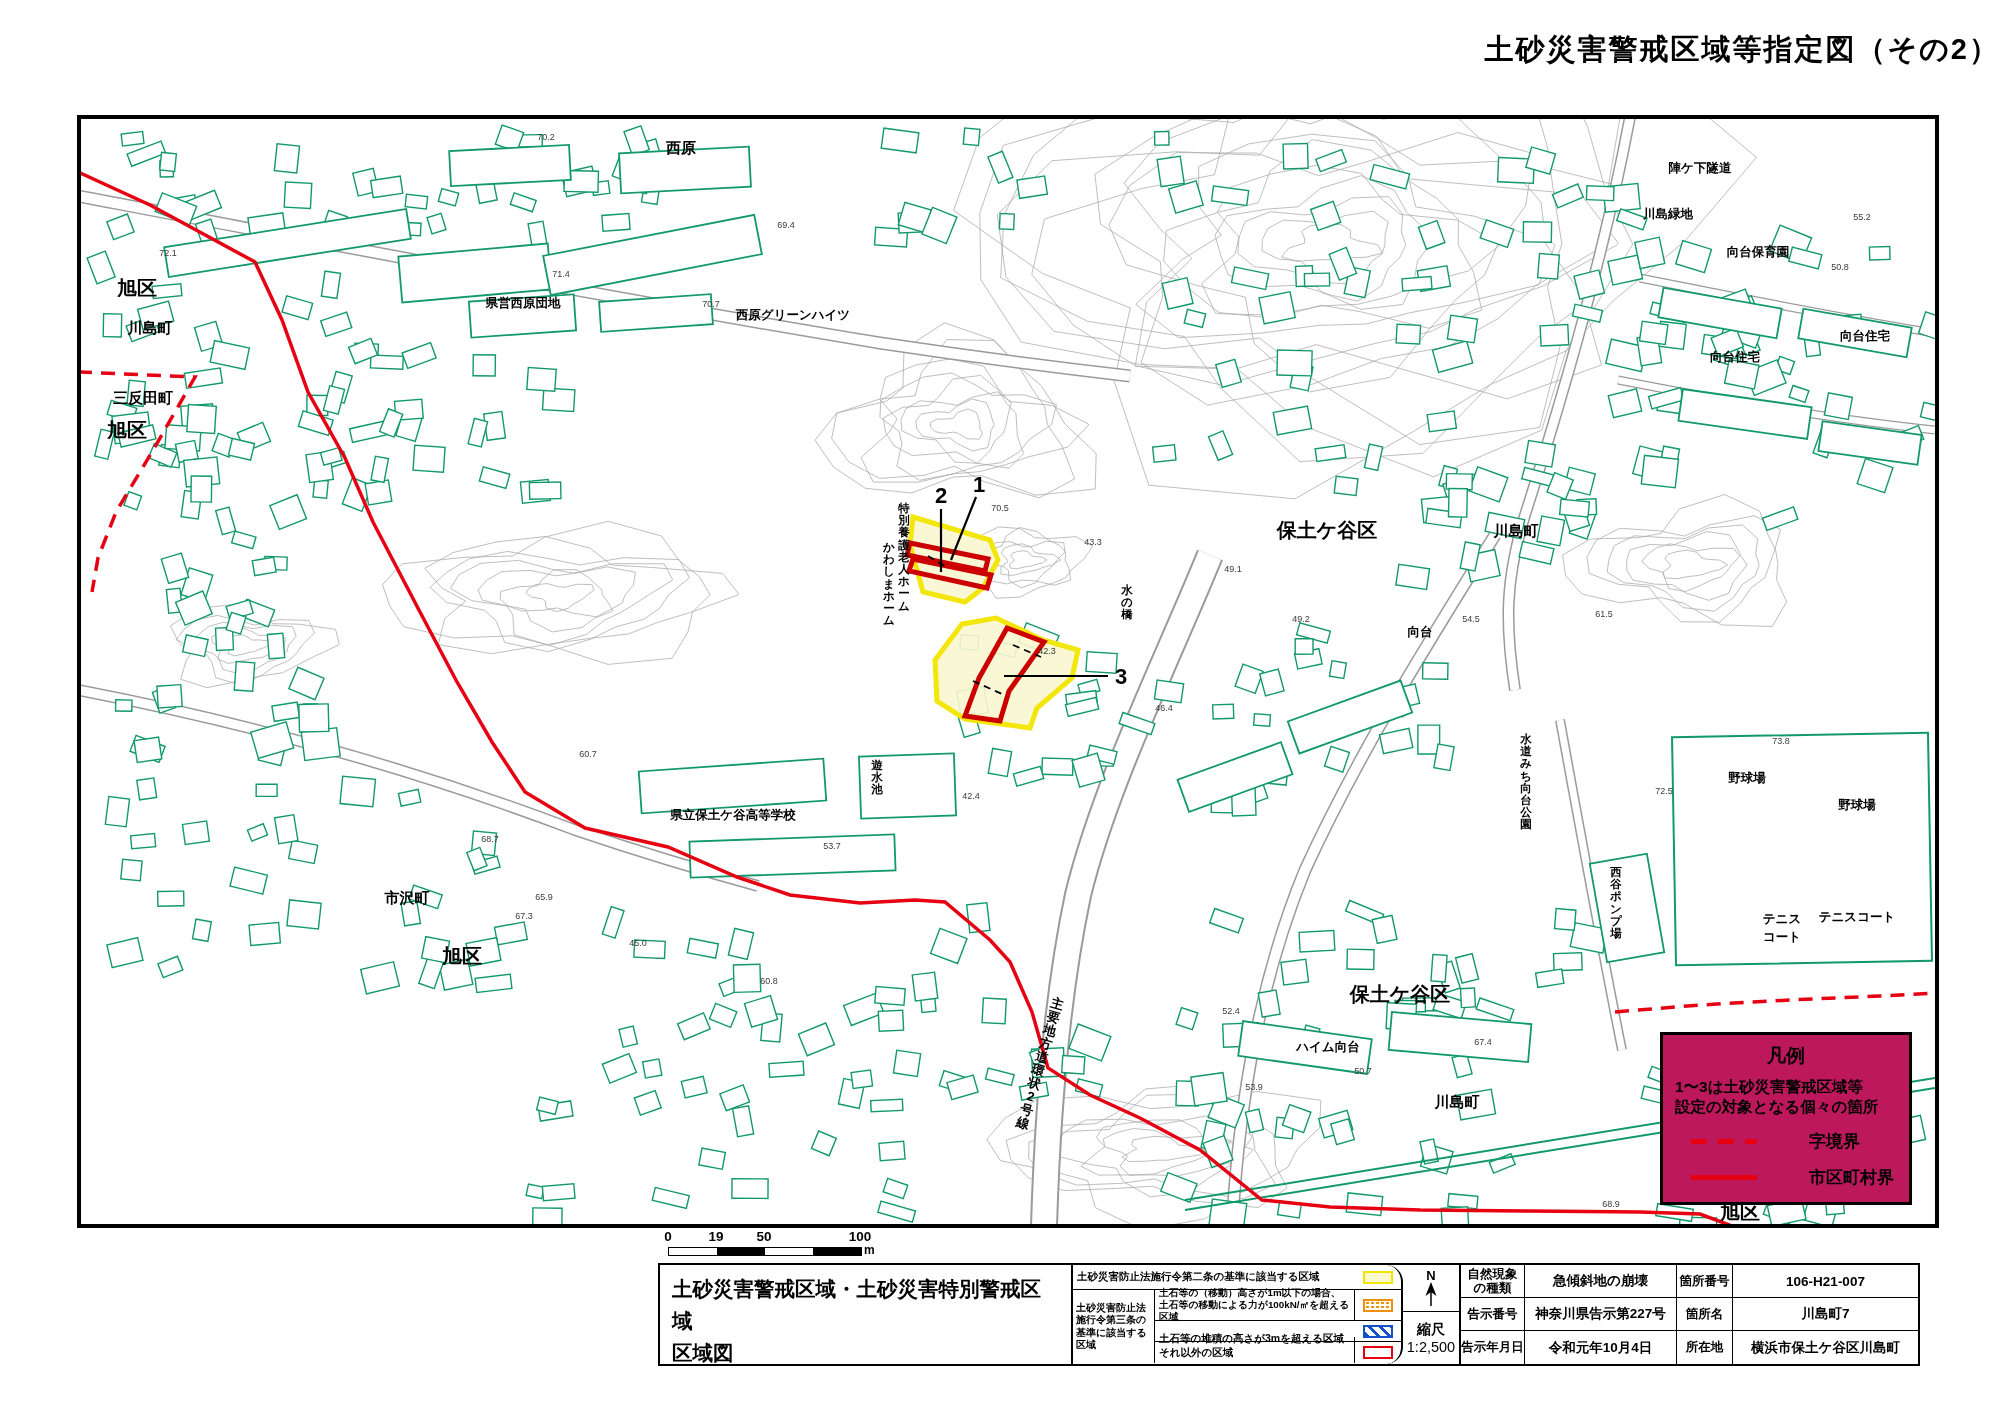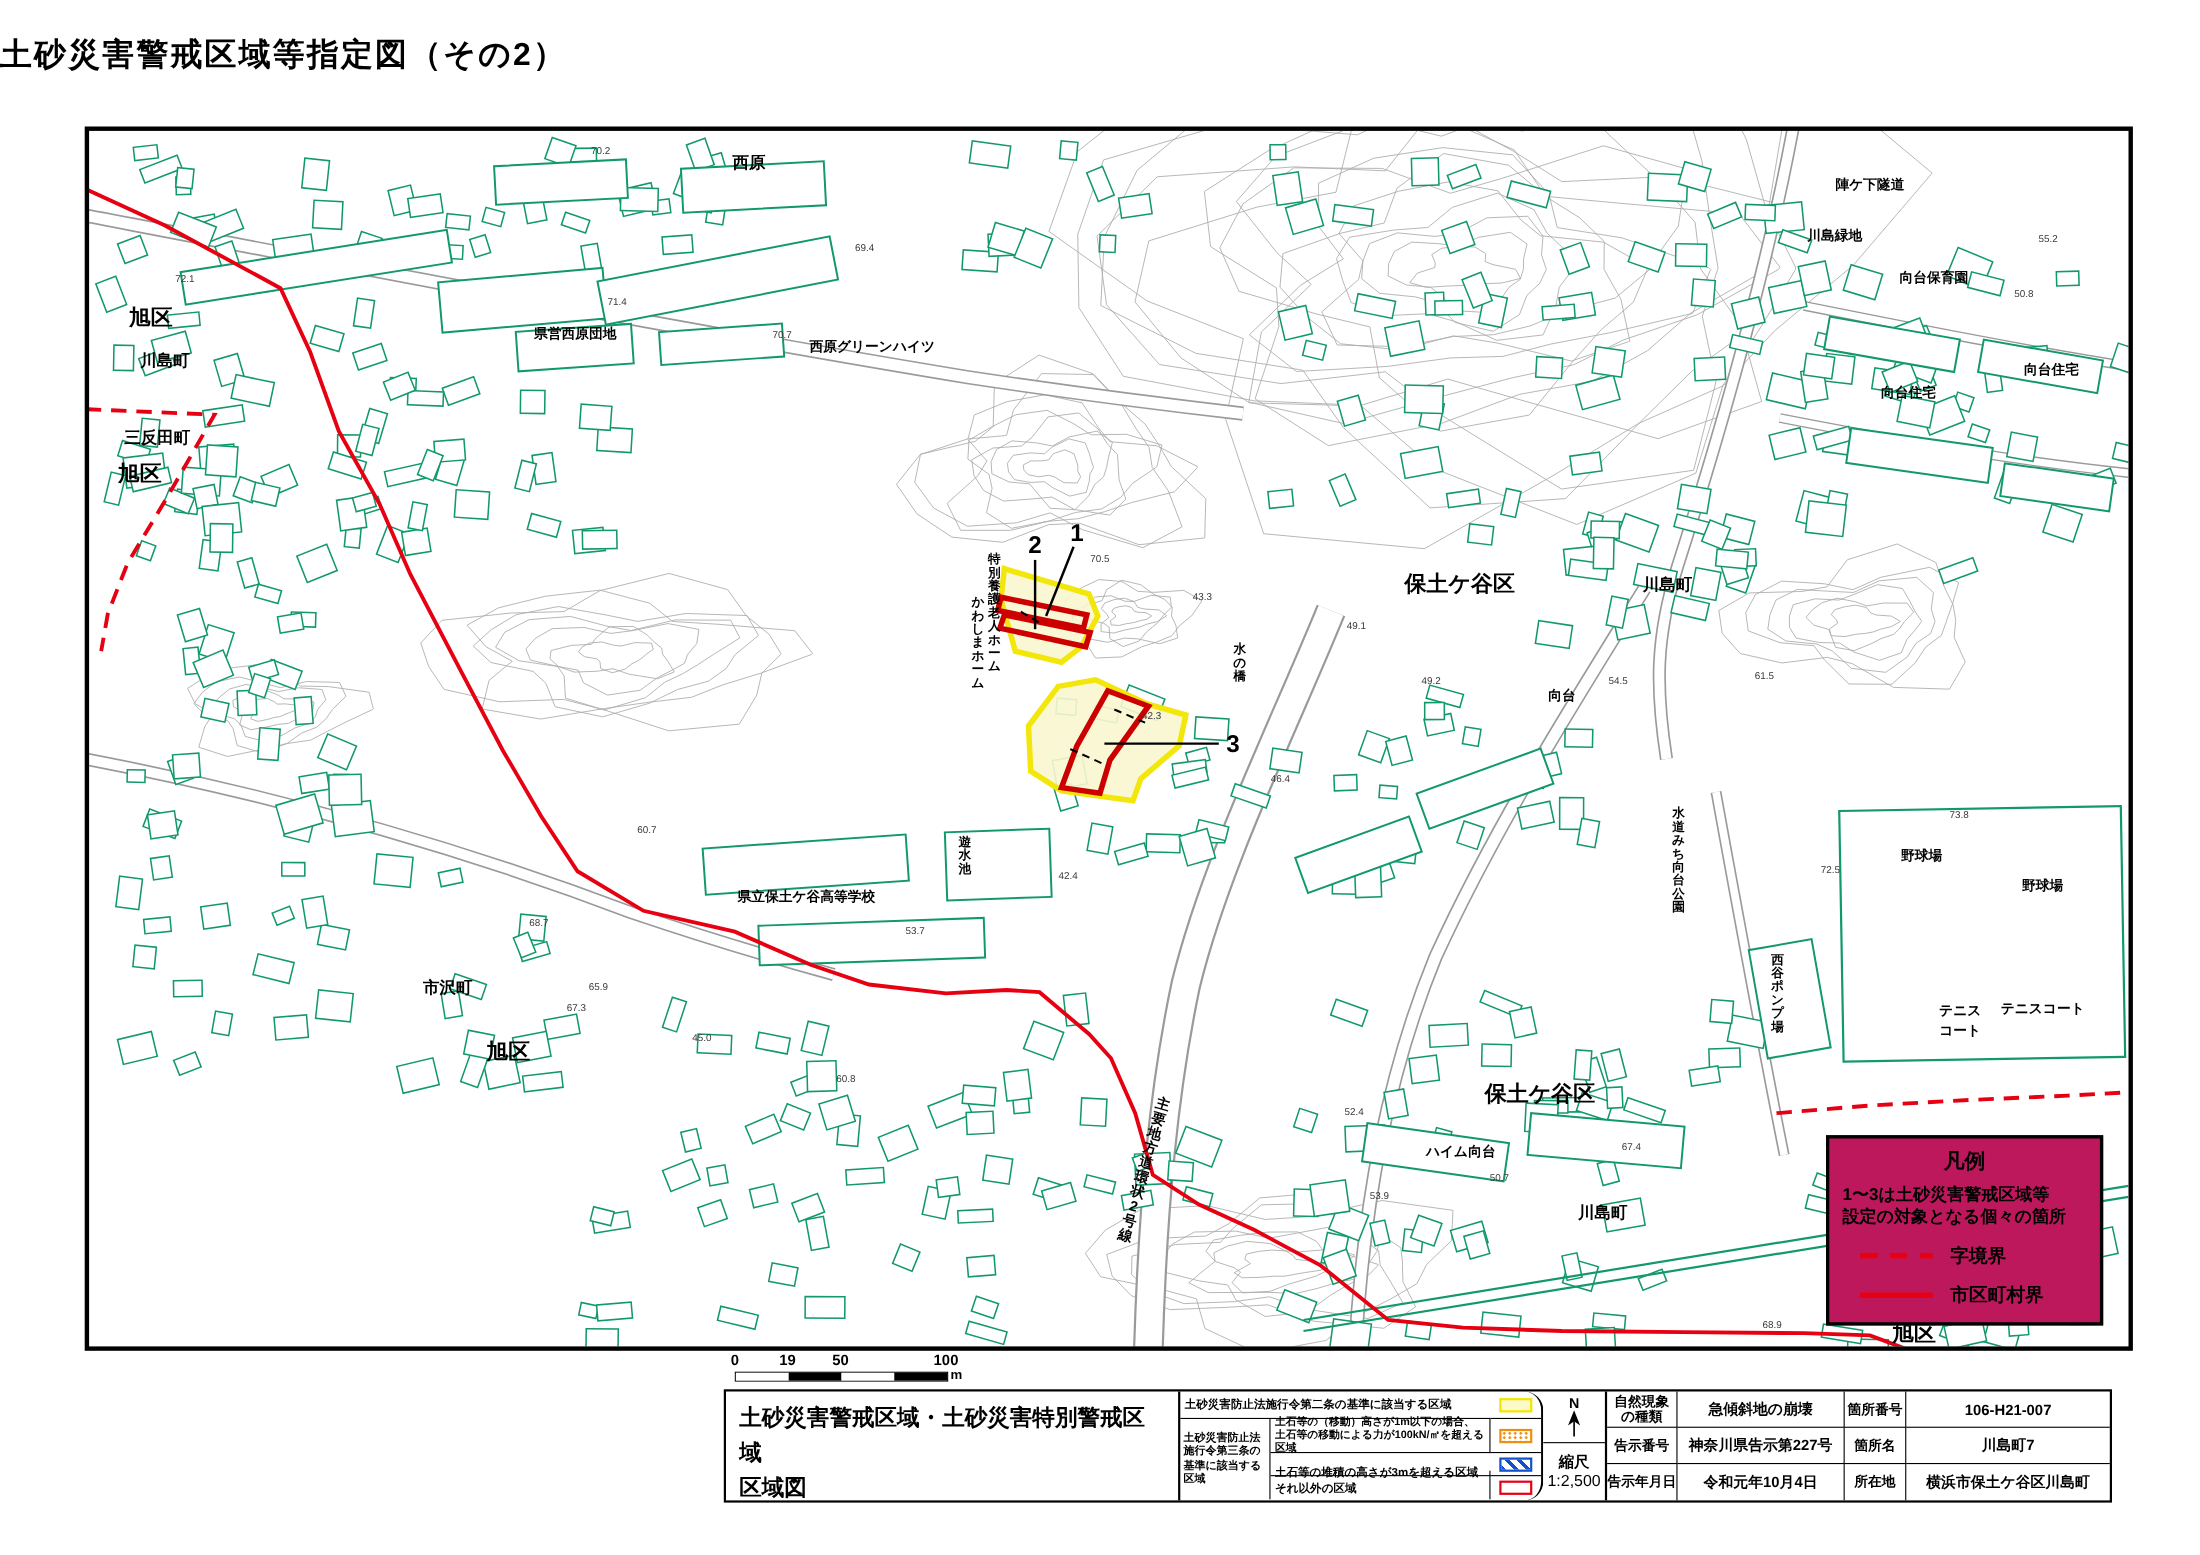--- a/index.html
+++ b/index.html
@@ -1,27 +1,27 @@
 <!DOCTYPE html>
 <html><head>
 <meta charset="utf-8">
 <style>
   html,body{margin:0;padding:0;background:#e8e8e8;}
   #page{position:relative;width:2000px;height:1414px;background:#ffffff;overflow:hidden;
         font-family:"Liberation Sans","DejaVu Sans",sans-serif;color:#000;}
-  #doc-title{position:absolute;top:30px;left:0;width:2000px;text-align:left;
+  #doc-title{position:absolute;top:30px;left:0;width:2000px;text-align:right;
              font-size:29px;font-weight:700;letter-spacing:2px;}
   #map-svg{position:absolute;left:0;top:0;}
 
   
   #legend-box{position:absolute;left:1660px;top:1032px;width:252px;height:173px;
               background:#be185d;border:3.5px solid #000;box-sizing:border-box;z-index:5;}
   #legend-box .lg-title{text-align:center;font-size:19px;font-weight:700;margin-top:8px;}
   #legend-box .lg-note{font-size:15.5px;font-weight:700;line-height:1.3;margin:8px 0 0 12px;}
-  .lg-row{display:flex;align-items:center;margin:13px 0 0 28px;}
+  .lg-row{display:flex;align-items:center;margin:13px 0 0 28px;gap:36px;}
   .lg-sample{width:66px;margin-right:16px;}
   .lg-dashed{height:5px;background:repeating-linear-gradient(90deg,#e60012 0 16px,transparent 16px 27px);}
   .lg-solid{height:5px;background:#e60012;}
   .lg-label{font-size:17px;font-weight:700;}
 
   
   #scalebar{position:absolute;left:662px;top:1229px;width:230px;z-index:5;}
   .sb-labels{position:relative;height:15px;font-size:13.5px;font-weight:600;}
   .sb-labels span{position:absolute;transform:translateX(-50%);}
   .sb-row{display:flex;align-items:flex-end;}

